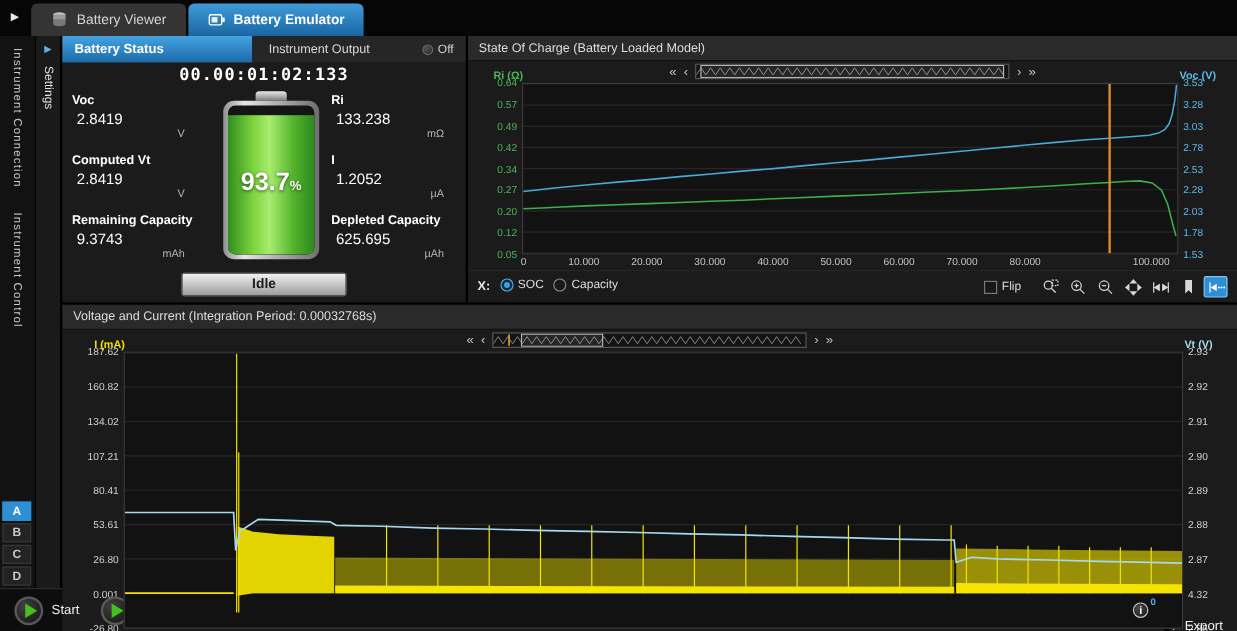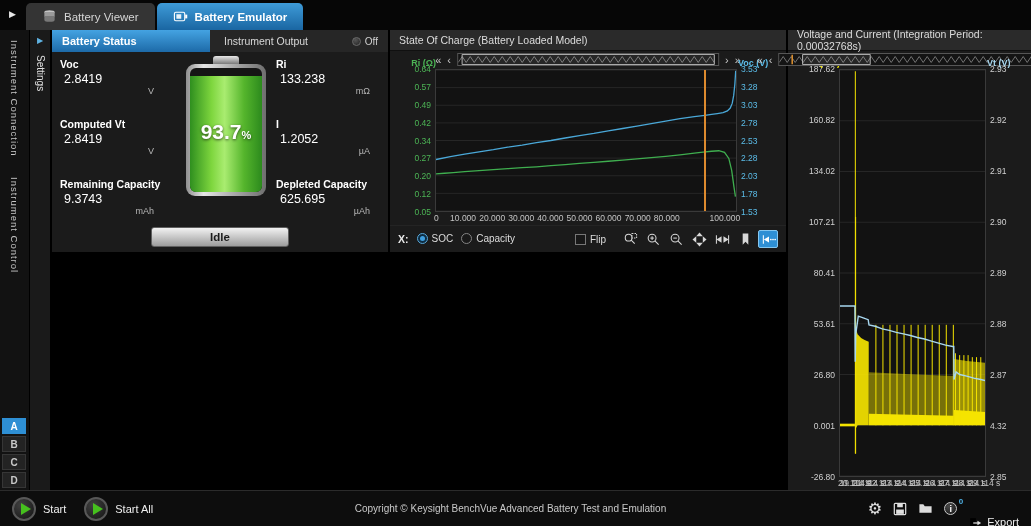--- a/index.html
+++ b/index.html
@@ -15,21 +15,21 @@
   
   .body{height:460px;display:flex;background:#000;}
   .left-rail{width:30px;background:#121212;border-right:1px solid #000;position:relative;display:flex;flex-direction:column;align-items:center;padding-top:10px;gap:20px;flex:none;}
   .rail-label{writing-mode:vertical-rl;font-size:9.5px;color:#c6c6c6;letter-spacing:1px;cursor:pointer;white-space:nowrap;}
   .channels{position:absolute;bottom:2px;left:2px;display:flex;flex-direction:column;gap:2px;}
   .channel{width:24px;height:16px;display:flex;align-items:center;justify-content:center;font-size:10px;font-weight:bold;color:#c9c9c9;background:#232323;border:1px solid #363636;cursor:pointer;}
   .channel.active{background:#2e8fd4;border-color:#2e8fd4;color:#fff;}
   .settings-strip{width:22px;background:#1a1a1a;border-right:2px solid #000;display:flex;flex-direction:column;align-items:center;padding-top:6px;gap:10px;flex:none;}
   .strip-expander{color:#5fb2e2;font-size:8px;cursor:pointer;}
   .strip-label{writing-mode:vertical-rl;color:#e0e0e0;font-size:10px;cursor:pointer;}
-  .main{flex:1;display:flex;flex-direction:row;gap:2px;background:#000;min-width:0;}
+  .main{flex:1;display:flex;flex-direction:column;gap:2px;background:#000;min-width:0;}
   .toprow{height:222px;display:flex;gap:2px;}
   
   .battery-panel{width:336px;flex:none;background:#1b1b1b;display:flex;flex-direction:column;}
   .bp-header{height:22px;display:flex;align-items:stretch;background:#262626;}
   .bs-title{width:158px;background:linear-gradient(180deg,#44a3e2,#1d6aa8);color:#fff;font-size:11px;font-weight:bold;display:flex;align-items:center;padding-left:10px;cursor:pointer;}
   .io-label{flex:1;color:#d8d8d8;font-size:10.5px;display:flex;align-items:center;padding-left:14px;}
   .off-ind{display:flex;align-items:center;gap:4px;padding-right:10px;color:#d0d0d0;font-size:10px;cursor:pointer;}
   .led{width:9px;height:9px;border-radius:50%;background:radial-gradient(circle at 35% 30%,#555,#222);border:1px solid #6a6a6a;}
   .timer{text-align:center;color:#fff;font-size:14px;font-weight:bold;font-family:"DejaVu Sans Mono",monospace;padding:3px 0 1px;letter-spacing:1px;}
   .bp-body{flex:1;display:flex;padding:2px 8px 0;}
@@ -154,20 +154,21 @@
 
         <div class="battery-panel">
           <div class="bp-header">
             <div class="bs-title">Battery Status</div>
             <div class="io-label">Instrument Output</div>
             <div class="off-ind">
               <span class="led"></span>
               <span>Off</span>
             </div>
           </div>
+          <div class="timer">00.00:01:02:133</div>
           <div class="bp-body">
             <div class="m-col">
               <div class="metric">
                 <div class="m-label">Voc</div>
                 <div class="m-value">2.8419</div>
                 <div class="m-unit">V</div>
               </div>
               <div class="metric">
                 <div class="m-label">Computed Vt</div>
                 <div class="m-value">2.8419</div>

